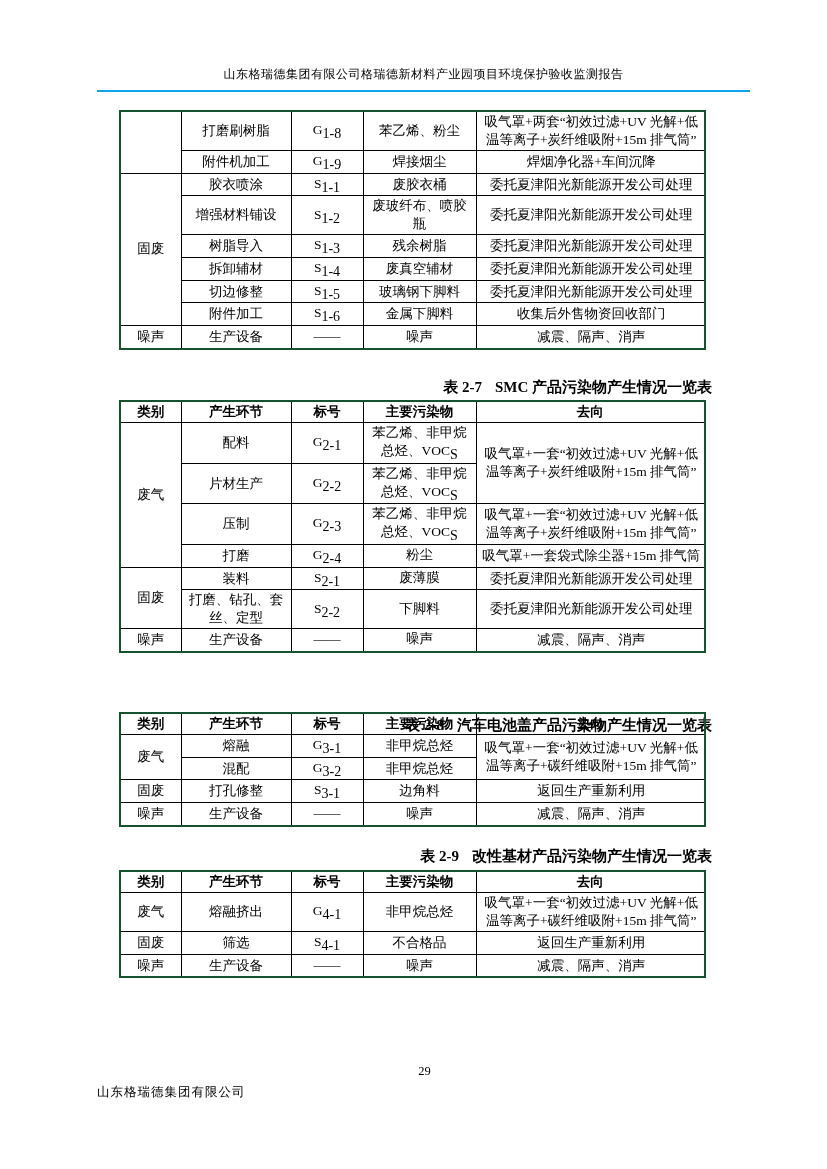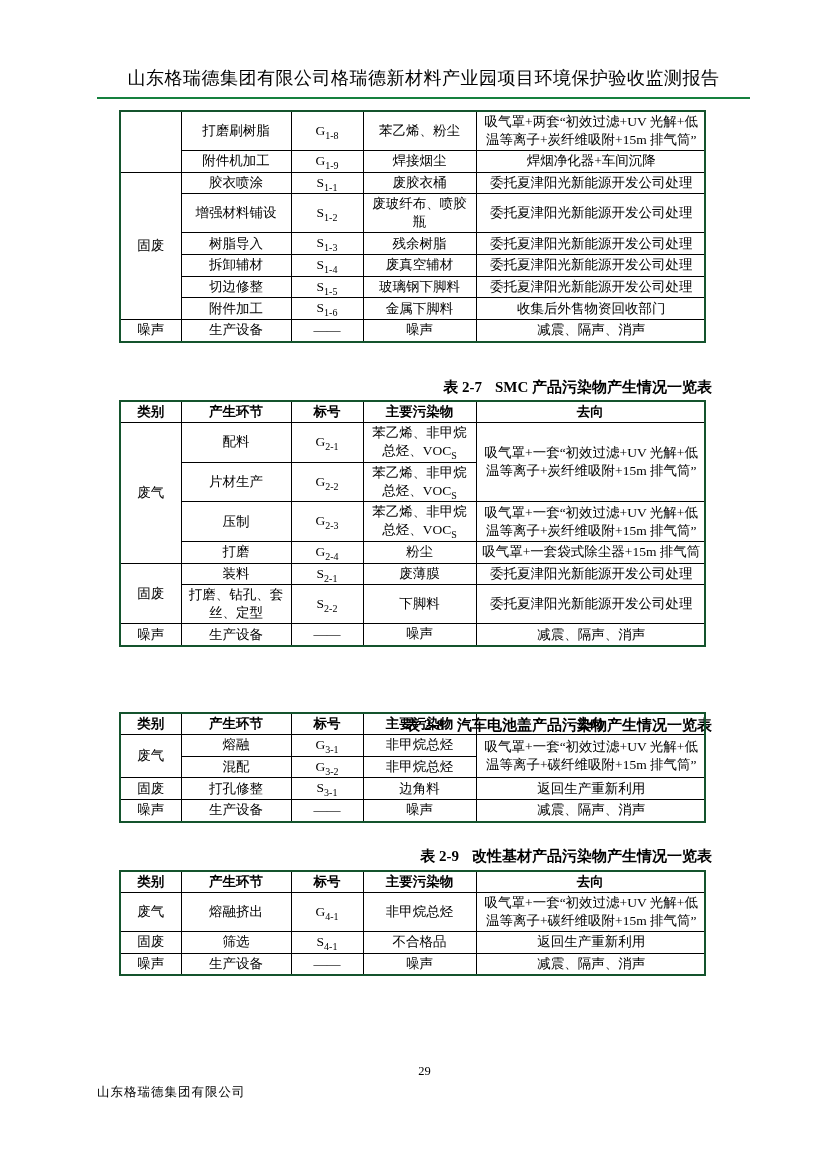--- a/index.html
+++ b/index.html
@@ -7,45 +7,45 @@
     position:relative;
     width:827px;height:1169px;
     background:#ffffff;
     font-family:"Liberation Serif","DejaVu Serif",serif;
     color:#000;
     overflow:hidden;
   }
   .doc-header{
     position:absolute;top:66px;left:97px;width:653px;
     text-align:center;
-    font-size:18px;
+    font-size:12px;
     letter-spacing:0.5px;
     padding-bottom:7px;
-    border-bottom:2px solid #15803d;
+    border-bottom:2px solid #0ea5e9;
   }
   .tbl{
     position:absolute;left:119px;
     width:585px;
     border-collapse:collapse;
     table-layout:fixed;
     font-size:13.5px;
     border:2px solid #14532d;
   }
   .tbl td,.tbl th{
     border:1px solid #000;
     padding:1px 3px;
     text-align:center;
     vertical-align:middle;
     line-height:18px;
     overflow:hidden;
     word-break:break-all;
   }
   .tbl th{font-weight:bold;}
   .tbl td.dest{text-align:center;padding-left:5px;}
-  .tbl sub{font-size:10px;line-height:1;}
+  .tbl sub{font-size:14px;line-height:1;}
   .col-category{width:61px;}
   .col-process{width:110px;}
   .col-code{width:72px;}
   .col-pollutant{width:113px;}
   .col-dest{width:229px;}
   .tbl-caption{
     position:absolute;left:127px;width:585px;
     text-align:right;
     font-weight:bold;
     font-size:15px;

